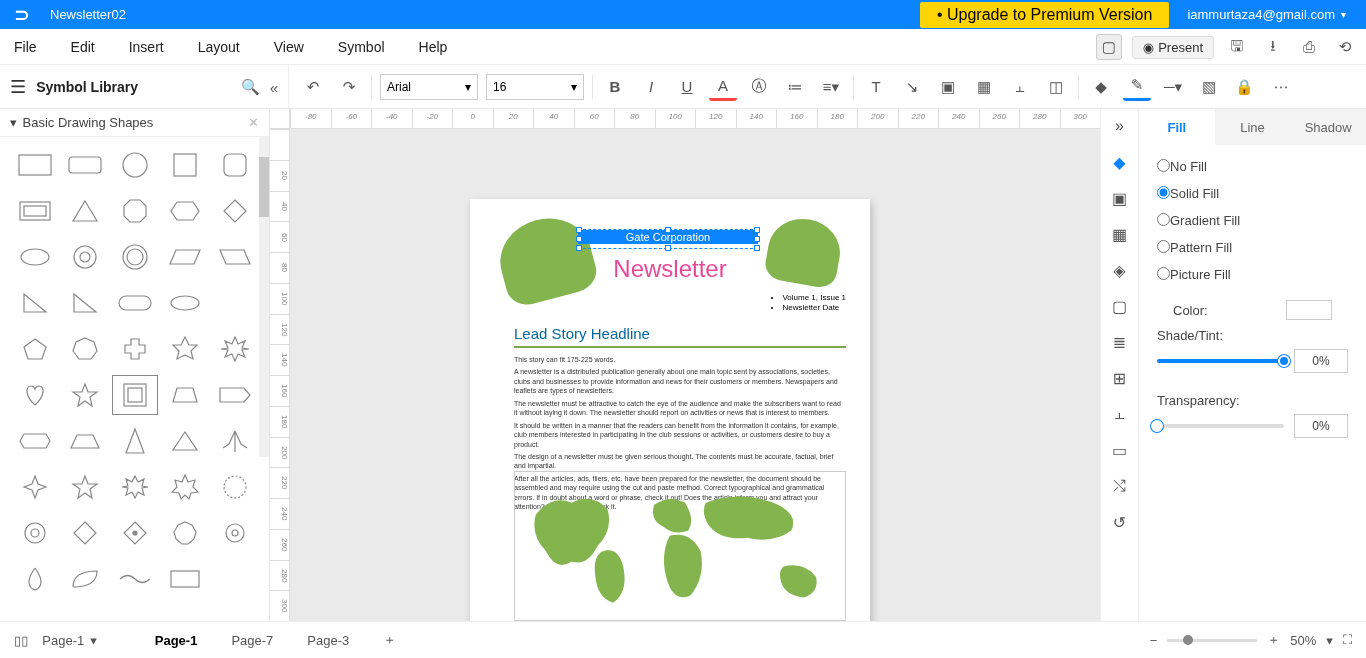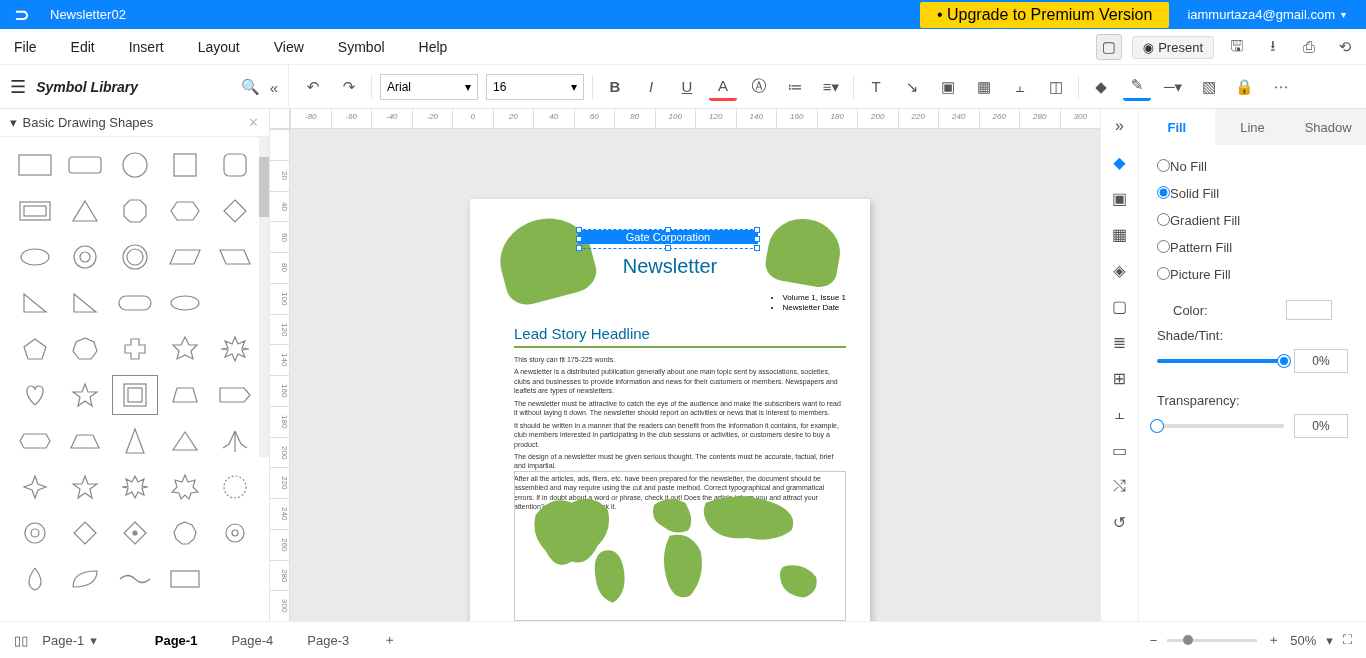--- a/index.html
+++ b/index.html
@@ -18,21 +18,21 @@
 .menubar .menu-item { font-size: 14px; color: #222; padding: 6px 4px; cursor: pointer; }
 .menubar .right-tools { position: absolute; right: 8px; top: 0; height: 36px; display: flex; align-items: center; gap: 10px; }
 .rt-btn { width: 26px; height: 26px; display: flex; align-items: center; justify-content: center; color: #555; font-size: 15px; border-radius: 3px; }
 .rt-present { display: flex; align-items: center; gap: 4px; background: #f3f3f3; border: 1px solid #ddd; padding: 3px 10px; border-radius: 3px; font-size: 13px; color: #333; }
 .rt-slide { background: #eee; border: 1px solid #ccc; }
 
 
 .toolbar { height: 44px; border-bottom: 1px solid #e6e6e6; display: flex; align-items: center; padding: 0 10px; gap: 10px; position: relative; }
 .left-sep { width: 289px; height: 44px; border-right: 1px solid #eee; display: flex; align-items: center; padding: 0 10px; gap: 10px; position: absolute; left: 0; top: 0; }
 .left-sep .lib-ico { font-size: 18px; color: #333; }
-.left-sep .lib-title { font-weight: 600; font-size: 14px; color: #222; flex: 1; font-style: italic; }
+.left-sep .lib-title { font-weight: 600; font-size: 14px; color: #222; flex: 1; }
 .left-sep .search-ico, .left-sep .collapse-ico { font-size: 15px; color: #555; cursor: pointer; }
 .toolbar-main { margin-left: 289px; display: flex; align-items: center; gap: 8px; height: 44px; }
 .tb-btn { width: 28px; height: 28px; display: flex; align-items: center; justify-content: center; color: #555; font-size: 15px; border-radius: 3px; cursor: pointer; }
 .tb-sep { width: 1px; height: 24px; background: #e6e6e6; }
 .tb-select { height: 26px; border: 1px solid #ccc; font-size: 12px; padding: 0 6px; background: #fff; min-width: 98px; display: flex; align-items: center; justify-content: space-between; }
 .tb-num { width: 42px; }
 
 
 .main { display: flex; height: 512px; }
 
@@ -58,21 +58,21 @@
 .page { position: absolute; left: 180px; top: 70px; width: 400px; height: 540px; background: #fff; box-shadow: 2px 3px 8px rgba(0,0,0,0.2); }
 .guide-v { position: absolute; top: 70px; width: 0; height: 540px; border-left: 1.5px dashed #1a73e8; }
 .guide-v.g1 { left: 205px; } .guide-v.g2 { left: 553px; }
 .page .ginkgo { position: absolute; width: 72px; height: 65px; background: #84b44e; border-radius: 60% 60% 30% 30%; top: 20px; }
 .page .ginkgo.l { left: 30px; transform: rotate(-15deg); width: 92px; height: 80px; }
 .page .ginkgo.r { right: 30px; transform: rotate(10deg); }
 .sel-box { position: absolute; left: 108px; top: 30px; width: 180px; height: 20px; border: 1px dashed #0a84ff; }
 .sel-handle { position: absolute; width: 6px; height: 6px; background: #fff; border: 1px solid #0a84ff; }
 .sel-box .h1{left:-3px;top:-3px}.sel-box .h2{right:-3px;top:-3px}.sel-box .h3{left:-3px;bottom:-3px}.sel-box .h4{right:-3px;bottom:-3px}.sel-box .h5{left:50%;top:-3px;margin-left:-3px}.sel-box .h6{left:50%;bottom:-3px;margin-left:-3px}.sel-box .h7{left:-3px;top:50%;margin-top:-3px}.sel-box .h8{right:-3px;top:50%;margin-top:-3px}
 .corp-name { position: absolute; left: 108px; top: 31px; width: 180px; text-align: center; font-size: 11px; color: #fff; background: #0a84ff; padding: 1px 0; }
-.nl-title { position: absolute; left: 0; width: 100%; top: 56px; text-align: center; font-size: 20px; color: #0369a1; }
+.nl-title { position: absolute; left: 0; width: 100%; top: 56px; text-align: center; font-size: 24px; color: #ec4899; }
 .bullets { position: absolute; right: 24px; top: 94px; font-size: 8px; color: #000; list-style: disc; }
 .bullets li { margin-bottom: 1px; }
 .headline { position: absolute; left: 44px; top: 126px; right: 24px; font-size: 15px; color: #0369a1; border-bottom: 2px solid #7aa84a; padding-bottom: 4px; }
 .story { position: absolute; left: 44px; top: 156px; right: 24px; font-size: 7px; color: #333; line-height: 1.35; }
 .story p { margin-bottom: 3px; }
 .world-map { position: absolute; left: 44px; top: 272px; right: 24px; height: 150px; border: 1px solid #ccc; overflow: hidden; display:flex; align-items:center; justify-content:center; }
 .world-map svg { width: 100%; height: 100%; }
 
 
 .right-strip { width: 38px; background: #fff; border-left: 1px solid #eee; display: flex; flex-direction: column; align-items: center; padding-top: 6px; gap: 14px; }
@@ -608,21 +608,21 @@
 </div>
 
 <div class="statusbar">
   <span>▯▯</span>
   <div class="page-dd">
       <span>Page-1</span>
       <span>▾</span>
     </div>
   <div style="width:20px"></div>
   <div class="page-tab active">Page-1</div>
-  <div class="page-tab">Page-4</div>
+  <div class="page-tab">Page-7</div>
   <div class="page-tab">Page-3</div>
   <div class="page-tab">＋</div>
   <div class="sb-right">
     <span>−</span>
     <div class="zoom-track">
         <div class="zk"></div>
       </div>
     <span>＋</span>
     <span>50%</span>
       <span>▾</span>

